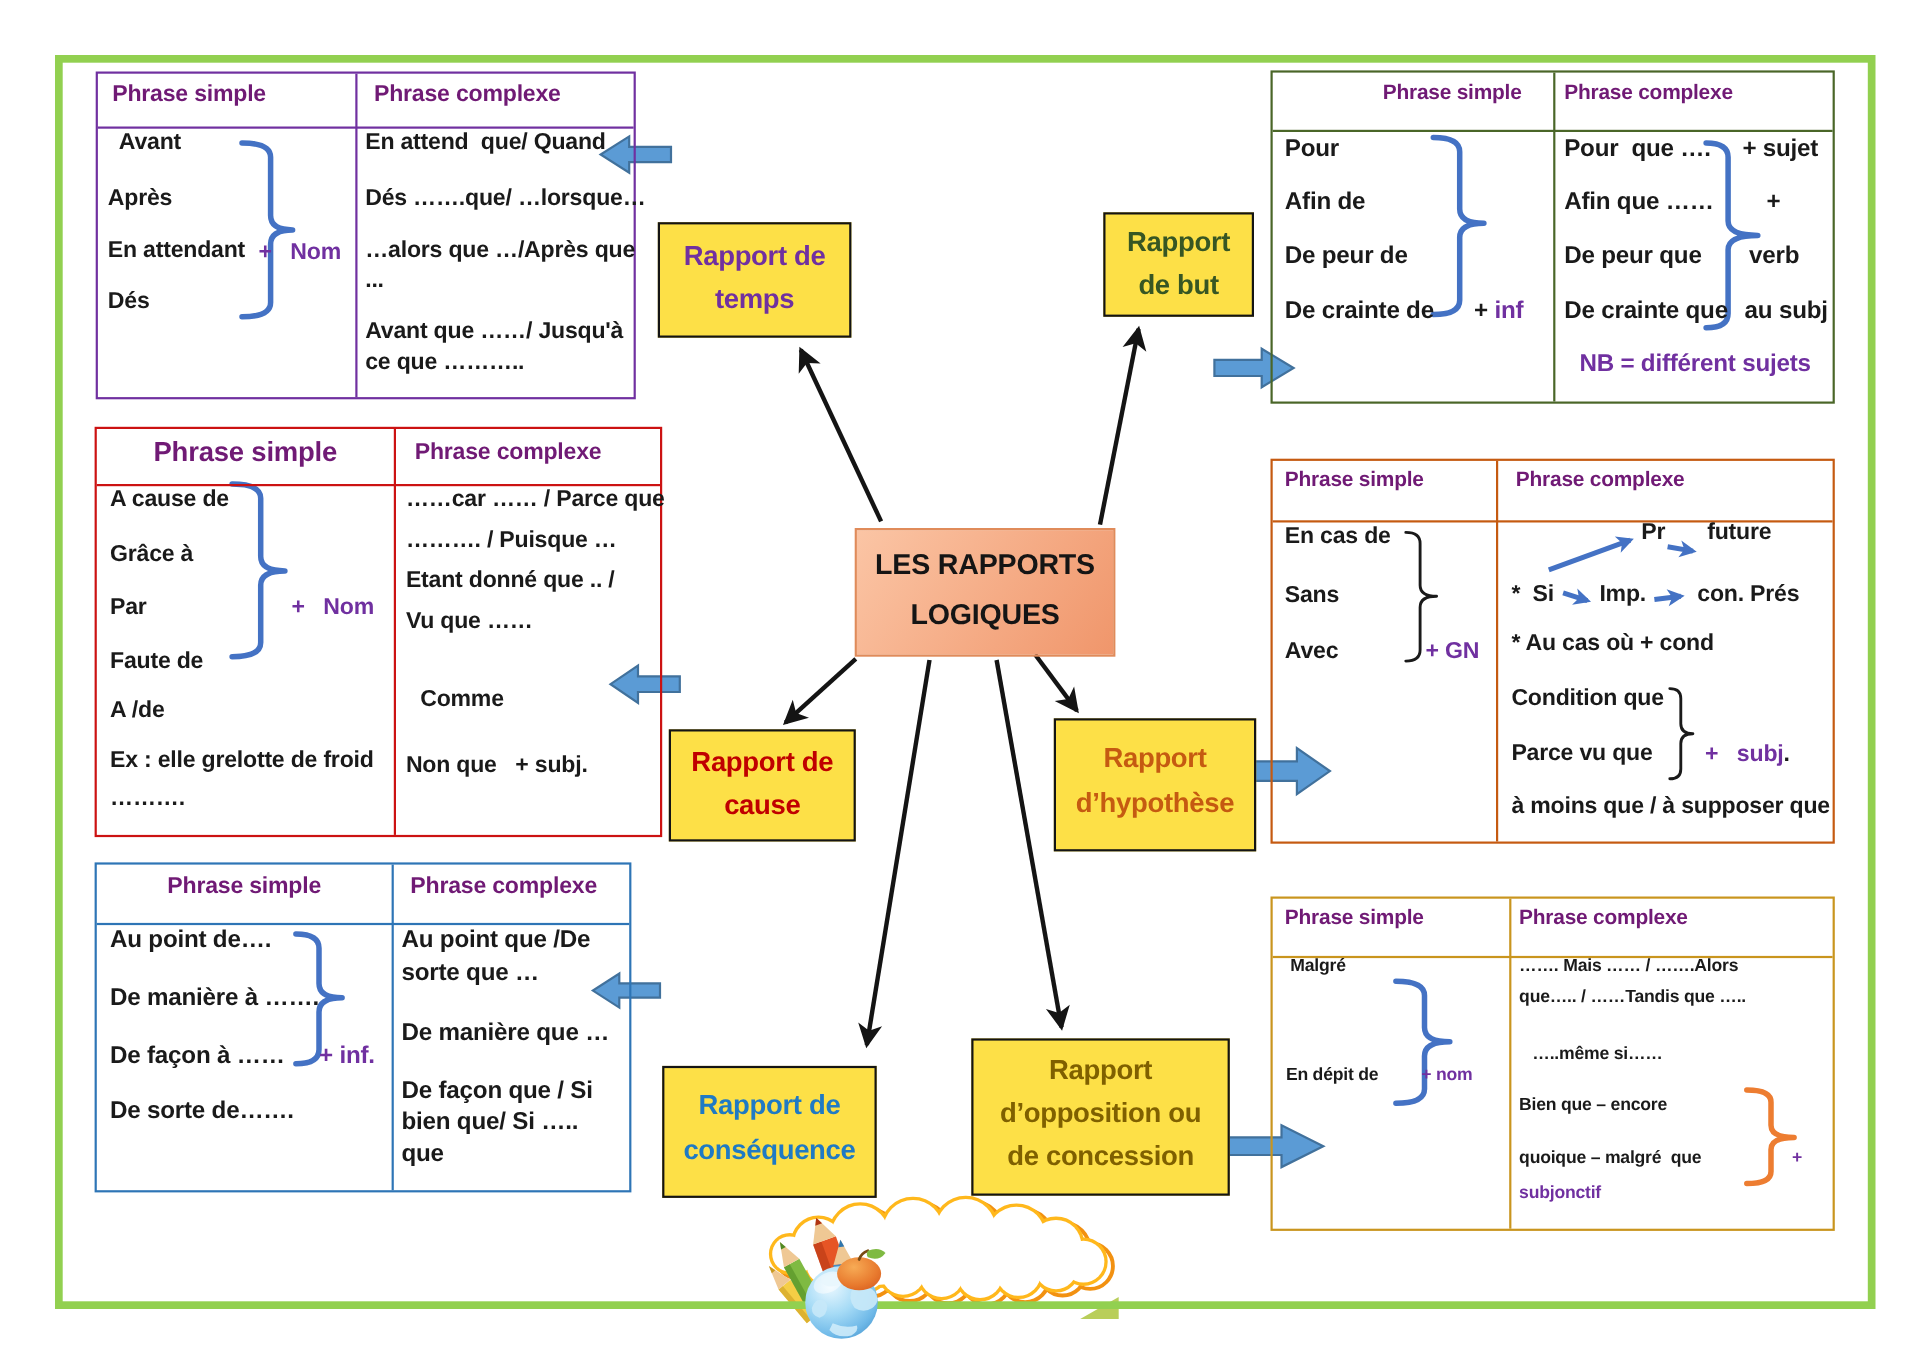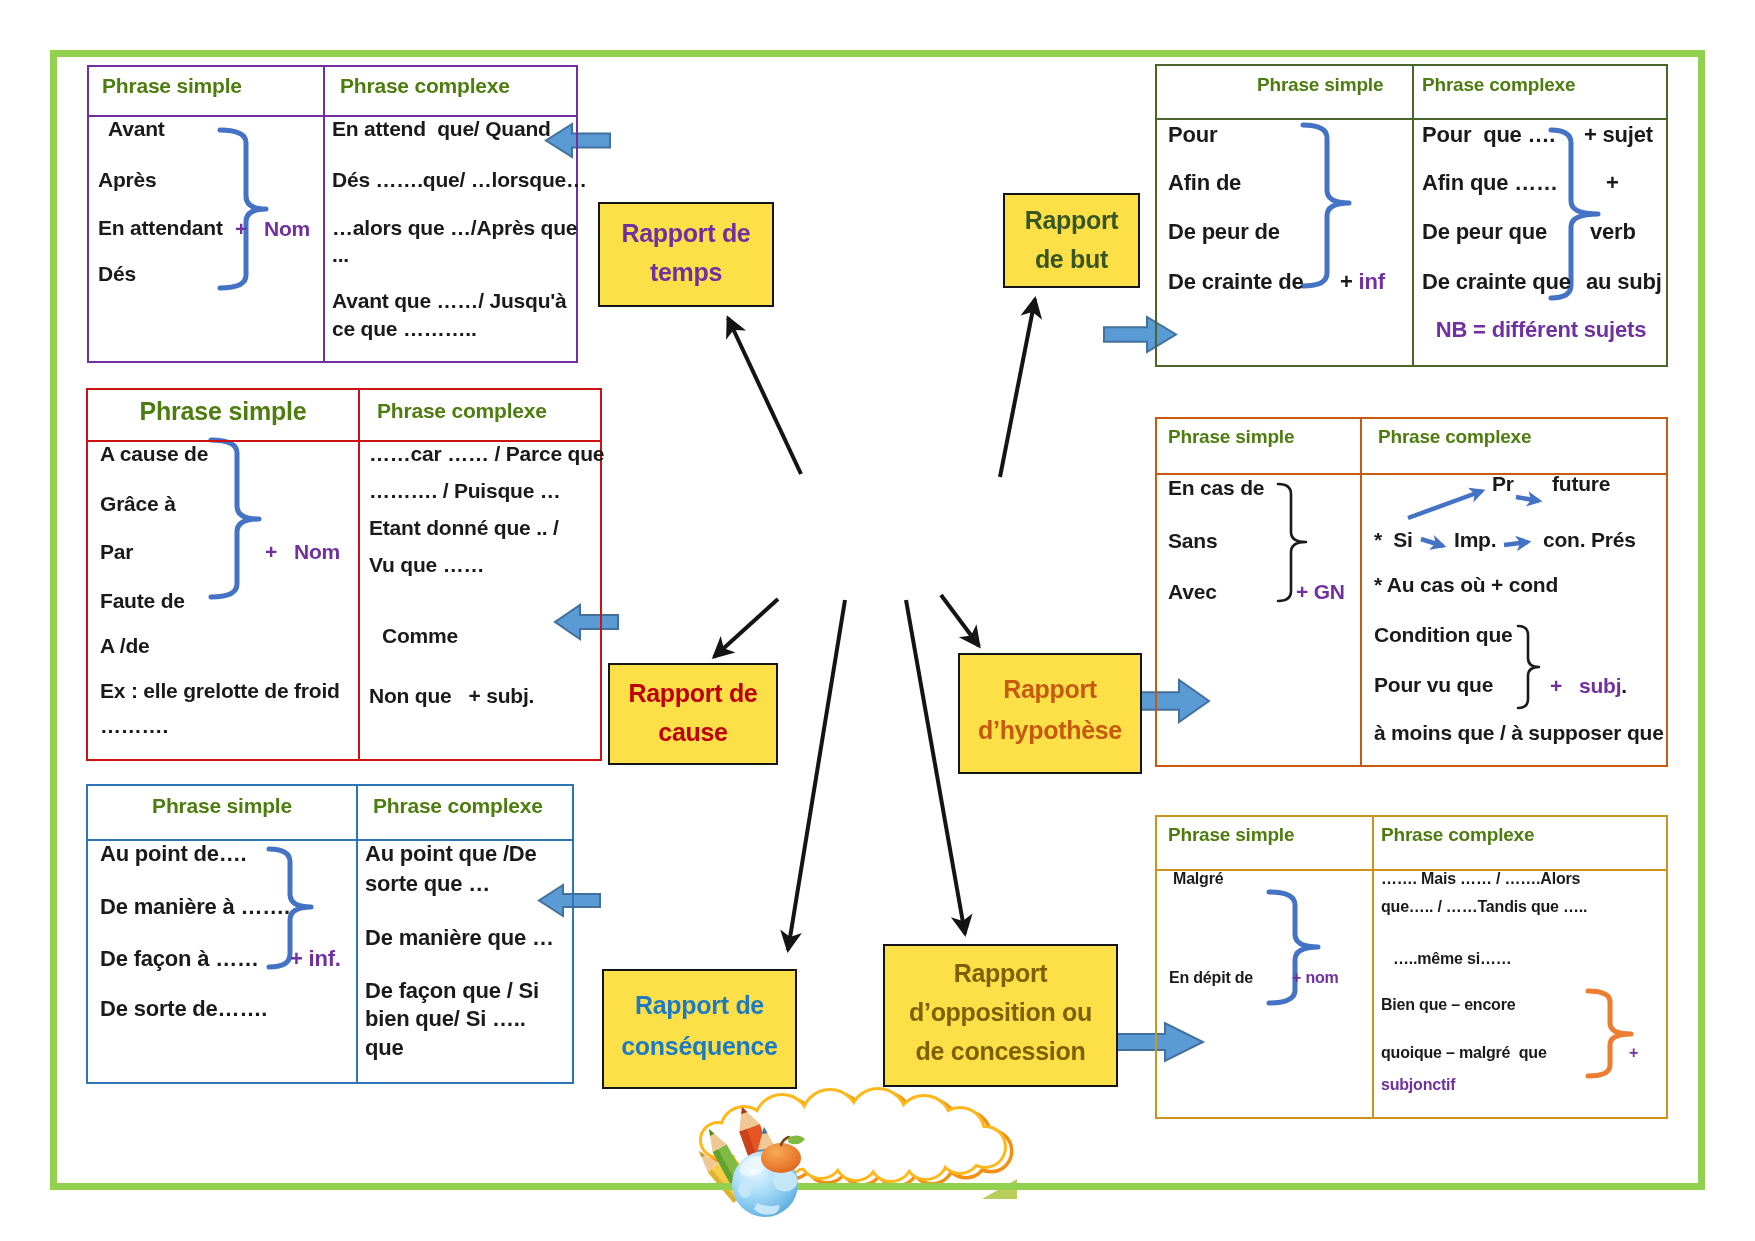--- a/index.html
+++ b/index.html
@@ -4,21 +4,21 @@
 <style>
   * { margin:0; padding:0; box-sizing:border-box; }
   html,body { background:#ffffff; }
   #canvas { position:relative; width:1755px; height:1241px; background:#ffffff; overflow:hidden;
             font-family:"Liberation Sans", sans-serif; font-weight:700; }
   #deco { position:absolute; left:0; top:0; }
   .tbl { position:absolute; border:2px solid; background:transparent; }
   .colsep { position:absolute; top:0; bottom:0; width:2px; }
   .rowsep { position:absolute; left:0; right:0; height:2px; }
   .tl { position:absolute; white-space:pre; color:#1a1a1a; font-size:21px; line-height:1.15; letter-spacing:-0.2px; }
-  .hdr { color:#4d7c0f; }
+  .hdr { color:#701a75; }
   .hdr-s { font-size:20px; }
   .hdr-l { font-size:25px; }
   .ctr { text-align:center; }
   .purple, .purple span { color:#7030A0; }
   .tbl-temps .tl { font-size:21px; }
   .tbl-cause .tl { font-size:21px; }
   .tbl-cause .hdr-l { font-size:25px; }
   .tbl-consequence .tl { font-size:22px; }
   .tbl-consequence .hdr { font-size:21px; }
   .tbl-but .tl { font-size:22px; }
@@ -299,40 +299,44 @@
       <div class="tl " style="left:11px;top:110px">Sans</div>
       <div class="tl " style="left:11px;top:161px">Avec</div>
       <div class="tl purple" style="left:139px;top:161px">+ GN</div>
       <div class="tl " style="left:335px;top:53px">Pr</div>
       <div class="tl " style="left:395px;top:53px">future</div>
       <div class="tl " style="left:217px;top:109px">*  Si</div>
       <div class="tl " style="left:297px;top:109px">Imp.</div>
       <div class="tl " style="left:386px;top:109px">con. Prés</div>
       <div class="tl " style="left:217px;top:154px">* Au cas où + cond</div>
       <div class="tl " style="left:217px;top:204px">Condition que</div>
-      <div class="tl " style="left:217px;top:254px">Pour vu que</div>
+      <div class="tl " style="left:217px;top:254px">Parce vu que</div>
       <div class="tl" style="left:393px;top:255px"><span class="purple">+   subj</span><span>.</span></div>
       <div class="tl " style="left:217px;top:302px">à moins que / à supposer que</div>
     </div>
 <div class="tbl tbl-opposition" style="left:1155px;top:815px;width:513px;height:304px;border-color:#C9951E">
       <div class="colsep" style="left:215px;background:#C9951E"></div>
       <div class="rowsep" style="top:52px;background:#C9951E"></div>
       <div class="tl hdr hdr-s" style="left:11px;top:7px">Phrase simple</div>
       <div class="tl hdr hdr-s" style="left:224px;top:7px">Phrase complexe</div>
       <div class="tl " style="left:16px;top:53px">Malgré</div>
       <div class="tl " style="left:12px;top:152px">En dépit de</div>
       <div class="tl purple" style="left:135px;top:152px">+ nom</div>
       <div class="tl " style="left:224px;top:53px">……. Mais …… / …….Alors</div>
       <div class="tl " style="left:224px;top:81px">que….. / ……Tandis que …..</div>
       <div class="tl " style="left:236px;top:133px">…..même si……</div>
       <div class="tl " style="left:224px;top:179px">Bien que – encore</div>
       <div class="tl " style="left:224px;top:227px">quoique – malgré  que</div>
       <div class="tl purple" style="left:472px;top:227px">+</div>
       <div class="tl purple" style="left:224px;top:259px">subjonctif</div>
     </div>
+<div class="node central" style="left:777px;top:480px;width:237px;height:117px">
+<div class="nl" style="top:16px">LES RAPPORTS</div>
+<div class="nl" style="top:61px">LOGIQUES</div>
+</div>
 <div class="node" style="left:598px;top:202px;width:176px;height:105px;color:#7030A0;">
       <div class="nl" style="top:15px">Rapport de</div>
       <div class="nl" style="top:54px">temps</div>
     </div>
 <div class="node" style="left:1003px;top:193px;width:137px;height:95px;color:#375623;">
       <div class="nl" style="top:11px">Rapport</div>
       <div class="nl" style="top:50px">de but</div>
     </div>
 <div class="node" style="left:608px;top:663px;width:170px;height:102px;color:#C00000;">
       <div class="nl" style="top:14px">Rapport de</div>

